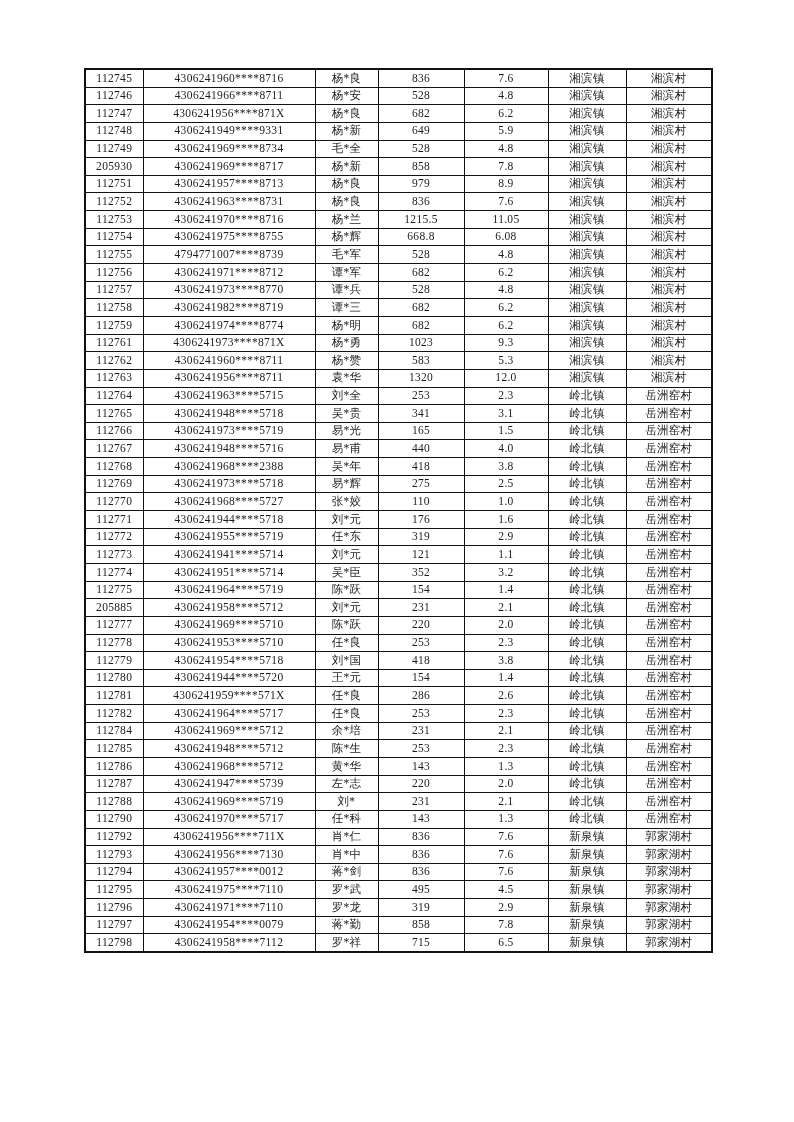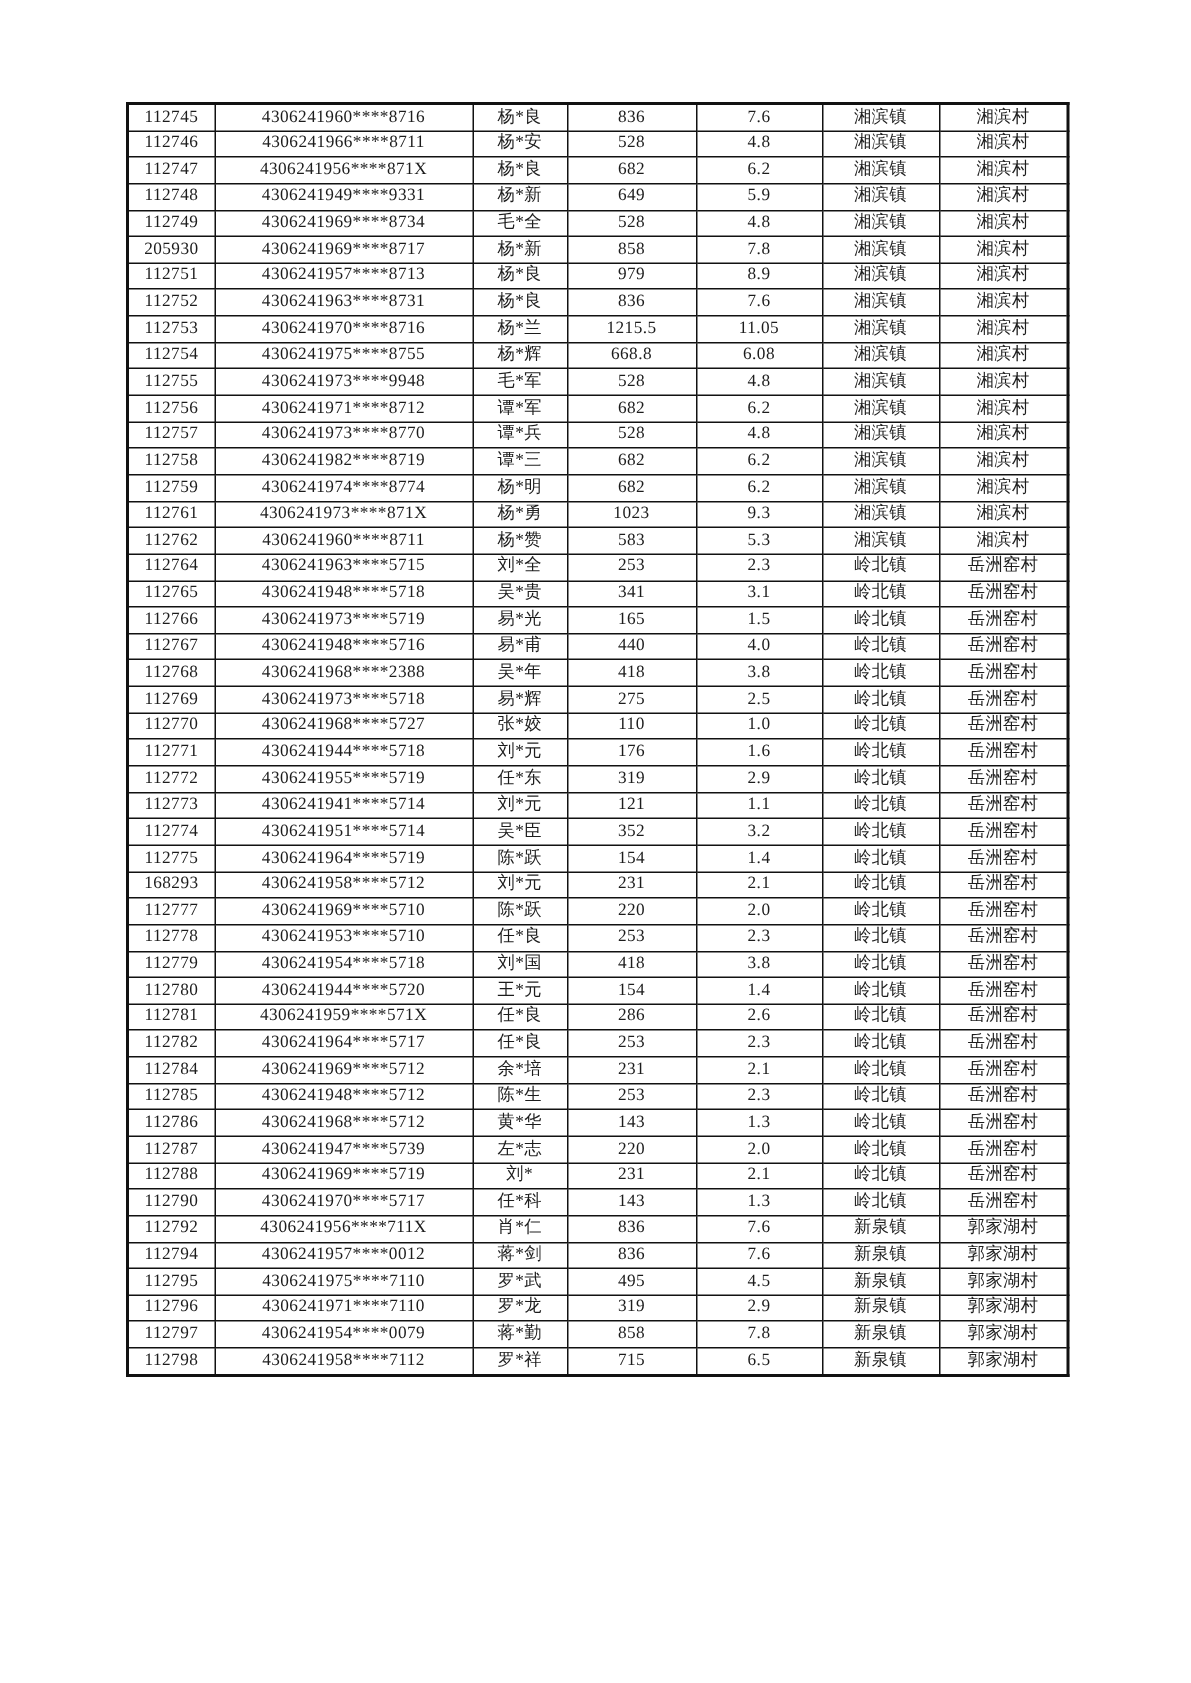--- a/index.html
+++ b/index.html
@@ -151,21 +151,21 @@
           <td>112754</td>
           <td>4306241975****8755</td>
           <td>杨*辉</td>
           <td>668.8</td>
           <td>6.08</td>
           <td>湘滨镇</td>
           <td>湘滨村</td>
         </tr>
         <tr>
           <td>112755</td>
-          <td>4306241973****9948</td>
+          <td>4794771007****8739</td>
           <td>毛*军</td>
           <td>528</td>
           <td>4.8</td>
           <td>湘滨镇</td>
           <td>湘滨村</td>
         </tr>
         <tr>
           <td>112756</td>
           <td>4306241971****8712</td>
           <td>谭*军</td>
@@ -213,20 +213,29 @@
         <tr>
           <td>112762</td>
           <td>4306241960****8711</td>
           <td>杨*赞</td>
           <td>583</td>
           <td>5.3</td>
           <td>湘滨镇</td>
           <td>湘滨村</td>
         </tr>
         <tr>
+          <td>112763</td>
+          <td>4306241956****8711</td>
+          <td>袁*华</td>
+          <td>1320</td>
+          <td>12.0</td>
+          <td>湘滨镇</td>
+          <td>湘滨村</td>
+        </tr>
+        <tr>
           <td>112764</td>
           <td>4306241963****5715</td>
           <td>刘*全</td>
           <td>253</td>
           <td>2.3</td>
           <td>岭北镇</td>
           <td>岳洲窑村</td>
         </tr>
         <tr>
           <td>112765</td>
@@ -321,21 +330,21 @@
         <tr>
           <td>112775</td>
           <td>4306241964****5719</td>
           <td>陈*跃</td>
           <td>154</td>
           <td>1.4</td>
           <td>岭北镇</td>
           <td>岳洲窑村</td>
         </tr>
         <tr>
-          <td>168293</td>
+          <td>205885</td>
           <td>4306241958****5712</td>
           <td>刘*元</td>
           <td>231</td>
           <td>2.1</td>
           <td>岭北镇</td>
           <td>岳洲窑村</td>
         </tr>
         <tr>
           <td>112777</td>
           <td>4306241969****5710</td>
@@ -447,20 +456,29 @@
         <tr>
           <td>112792</td>
           <td>4306241956****711X</td>
           <td>肖*仁</td>
           <td>836</td>
           <td>7.6</td>
           <td>新泉镇</td>
           <td>郭家湖村</td>
         </tr>
         <tr>
+          <td>112793</td>
+          <td>4306241956****7130</td>
+          <td>肖*中</td>
+          <td>836</td>
+          <td>7.6</td>
+          <td>新泉镇</td>
+          <td>郭家湖村</td>
+        </tr>
+        <tr>
           <td>112794</td>
           <td>4306241957****0012</td>
           <td>蒋*剑</td>
           <td>836</td>
           <td>7.6</td>
           <td>新泉镇</td>
           <td>郭家湖村</td>
         </tr>
         <tr>
           <td>112795</td>

